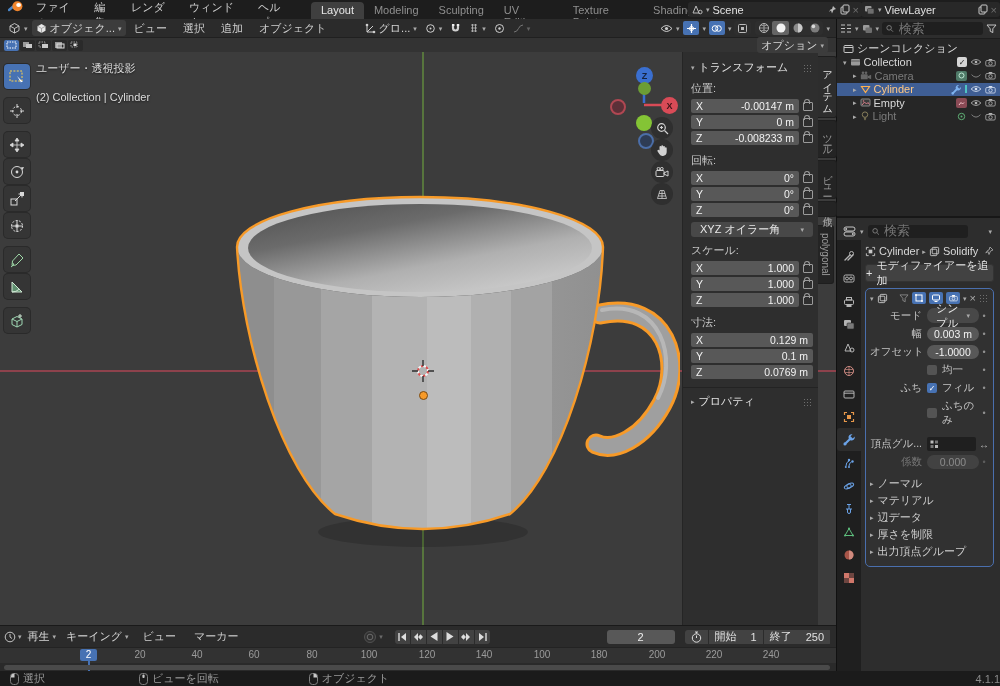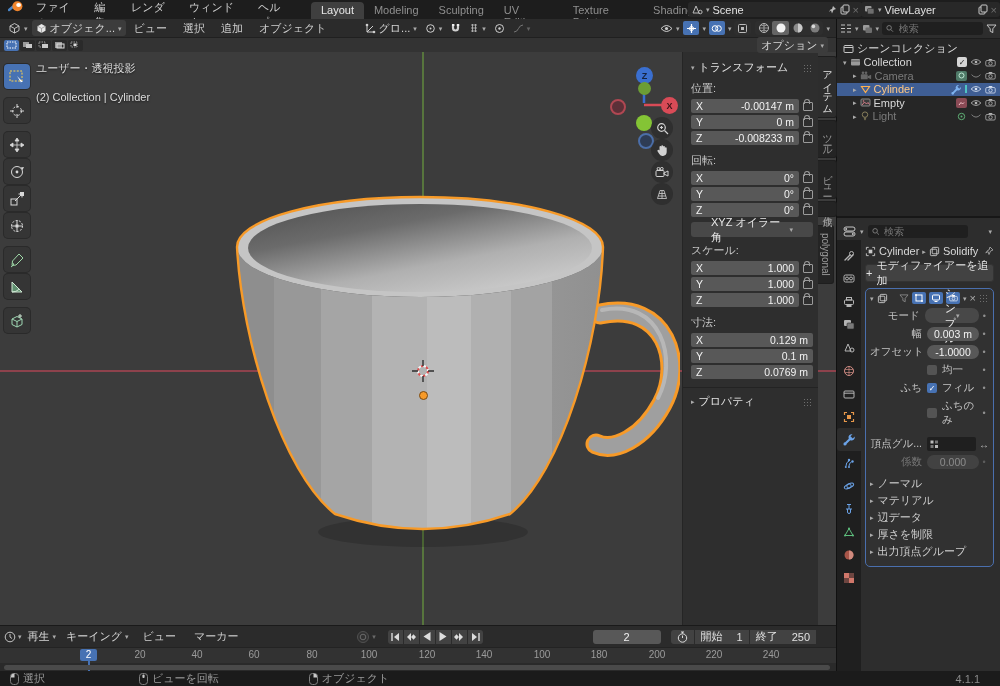--- a/index.html
+++ b/index.html
@@ -48,31 +48,31 @@
 
   
   #npanel{left:682px;top:52px;width:136px;height:573px;background:rgba(45,45,45,.97);border-left:1px solid #252525;box-sizing:border-box;padding:6px 5px 0 8px;}
   .np-h{display:flex;align-items:center;gap:4px;color:#e3e3e3;margin:2px 0 6px;}
   .np-lab{color:#c8c8c8;margin:6px 0 3px;}
   .fld{background:#585858;border-radius:2px;height:14px;display:flex;align-items:center;justify-content:space-between;padding:0 5px;margin-bottom:2px;font-size:10.5px;color:#f2f2f2;}
   .fldrow{display:flex;align-items:center;gap:4px;margin-bottom:0;}
   .fldrow .fld{flex:1;}
   .lock{width:8px;height:7px;border:1px solid #9a9a9a;border-radius:1px;position:relative;margin-bottom:2px;}
   .lock:before{content:"";position:absolute;top:-4px;left:0px;width:4px;height:4px;border:1px solid #9a9a9a;border-bottom:none;border-radius:3px 3px 0 0;}
-  .dd{background:#484848;border-radius:3px;height:15px;display:flex;align-items:center;justify-content:space-between;padding:0 20px;color:#e8e8e8;}
+  .dd{background:#484848;border-radius:3px;height:15px;display:flex;align-items:center;justify-content:space-between;padding:0 9px;color:#e8e8e8;}
   .dots{width:10px;height:8px;background-image:radial-gradient(#8a8a8a 0.8px,transparent 1px);background-size:3px 3px;opacity:.7;}
   #ntabs{left:818px;top:56px;width:18px;}
   .ntab{writing-mode:vertical-rl;background:#242424;color:#9d9d9d;padding:7px 2px;border-radius:0 3px 3px 0;margin-bottom:2px;font-size:10px;border:1px solid #1e1e1e;border-left:none;}
   .ntab.on{background:#2d2d2d;color:#e8e8e8;}
 
   
   #outliner{left:837px;top:19px;width:163px;height:199px;background:#262626;box-sizing:border-box;border-bottom:2px solid #171717;}
   #outliner-header{height:19px;background:#2d2d2d;display:flex;align-items:center;padding:0 3px;gap:3px;border-bottom:1px solid #1d1d1d;}
   .srch{background:#1f1f1f;border-radius:3px;height:13px;flex:1;display:flex;align-items:center;padding:0 4px;gap:3px;}
-  .srch input{background:transparent;border:none;outline:none;color:#bbb;font-size:10px;width:100%;font-family:Liberation Sans, sans-serif;}
+  .srch input{background:transparent;border:none;outline:none;color:#bbb;font-size:13px;width:100%;font-family:Liberation Serif, serif;}
   .srch input::placeholder{color:#777;}
   .orow{height:13.5px;display:flex;align-items:center;gap:3px;padding-left:6px;position:relative;}
   .orow .lbl{flex:1;color:#d8d8d8;}
   .orow .lbl.dimmed{color:#7a7a7a;}
   .orow.sel{background:#3f5e94;}
   .badge{width:11px;height:10px;border-radius:2px;display:flex;align-items:center;justify-content:center;}
 
   
   #props{left:837px;top:218px;width:163px;height:453px;background:#2d2d2d;}
   #ptabs{position:absolute;left:0;top:22px;width:24px;bottom:0;background:#1f1f1f;display:flex;flex-direction:column;align-items:center;padding-top:4px;}
@@ -1109,21 +1109,21 @@
       <span class="rangebtn">
           <svg width="11" height="12" viewBox="0 0 11 12">
             <circle cx="5.5" cy="7" r="4.2" fill="none" stroke="#ddd"></circle>
             <path d="M5.5 4.5 V7 M4 1 H7 M5.5 1 V2.5" stroke="#ddd"></path>
           </svg>
         </span>
       <span class="rangebtn">
           <span>開始</span>
           <span>1</span>
         </span>
-      <span class="rangebtn" style="margin-right:16px">
+      <span class="rangebtn" style="margin-right:2px">
           <span>終了</span>
           <span>250</span>
         </span>
     </div>
   </div>
   <div id="tl-ruler">
     <span class="tick" style="left:140px">20</span>
     <span class="tick" style="left:197px">40</span>
     <span class="tick" style="left:254px">60</span>
     <span class="tick" style="left:312px">80</span>
@@ -1160,14 +1160,14 @@
     <span>ビューを回転</span>
   </span>
   <span class="skey" style="margin-left:56px">
     <svg width="9" height="12" viewBox="0 0 9 12">
         <rect x="0.5" y="0.5" width="8" height="11" rx="3" fill="none" stroke="#808080"></rect>
         <path d="M8 4.5 V3.5 a3.5 3 0 0 0-3.5-3 V4.5Z" fill="#c9c9c9"></path>
       </svg>
     <span>オブジェクト</span>
   </span>
   <span class="grow"></span>
-  <span style="margin-right:20px;color:#8a8a8a">4.1.1</span>
+  <span style="margin-right:0;color:#8a8a8a">4.1.1</span>
 </div>
 
 </body></html>

